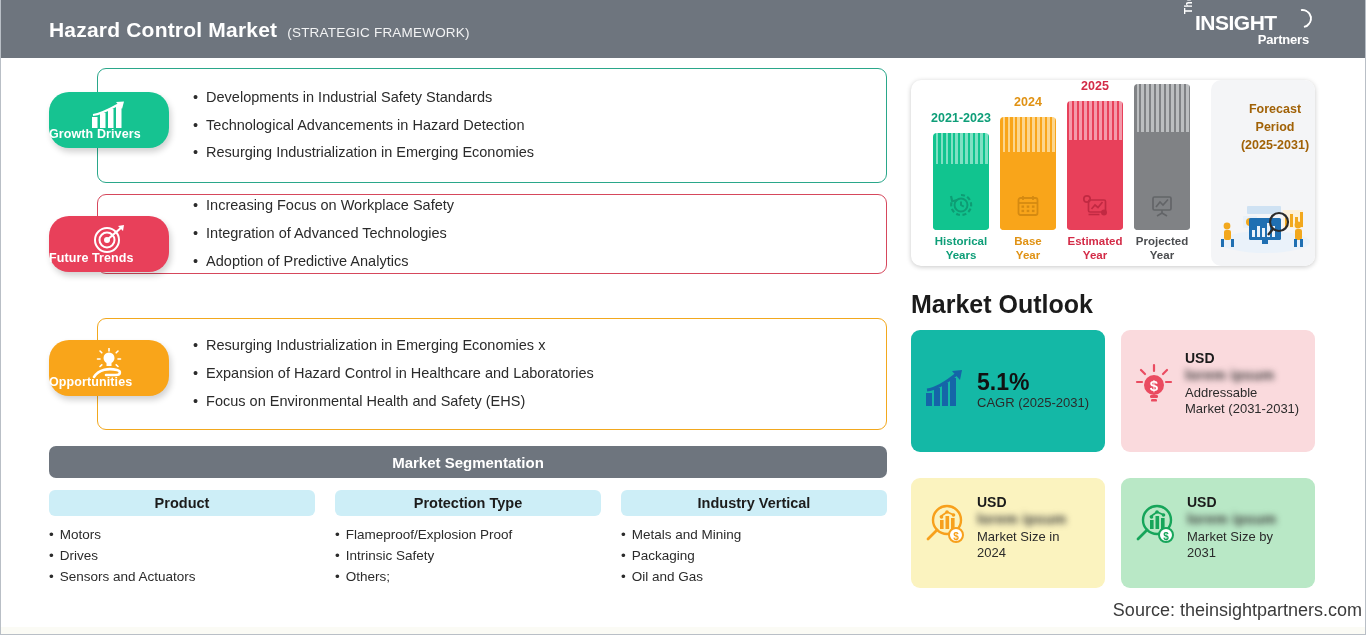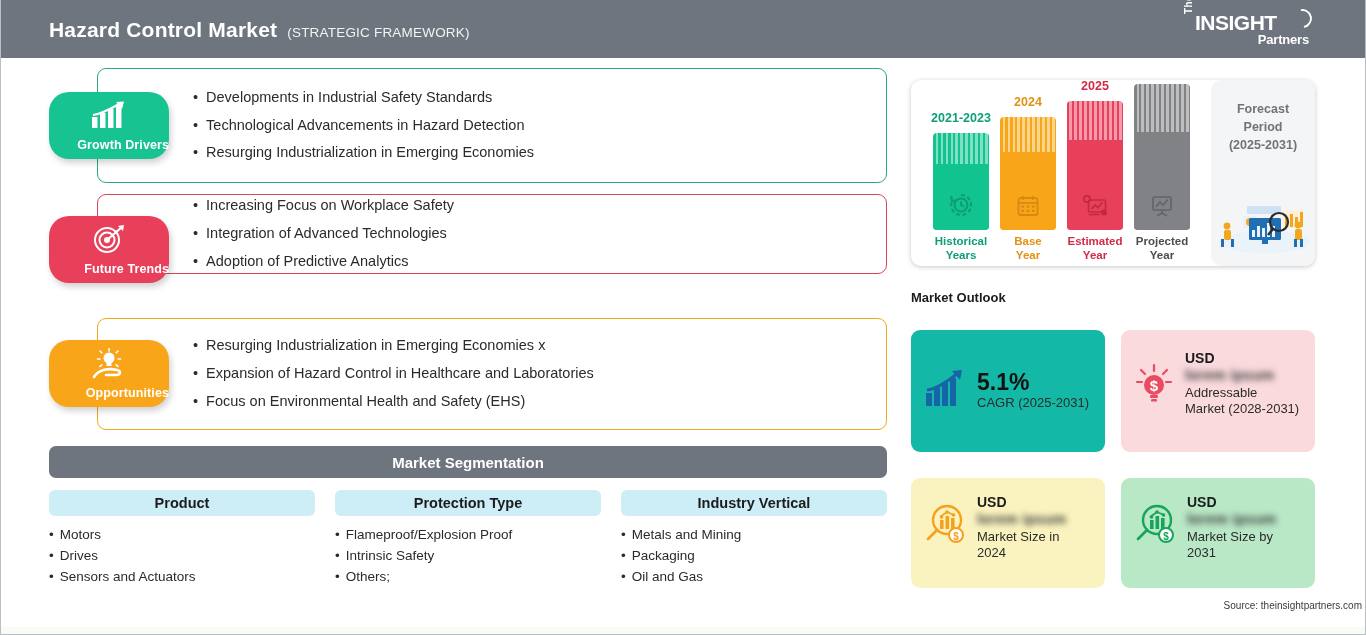--- a/index.html
+++ b/index.html
@@ -87,25 +87,25 @@
   }
   .bullet {
     font-size: 14.5px; color: #2b2b2b; line-height: 1.1;
     white-space: nowrap;
   }
   .bullet::before { content: "\2022"; margin-right: 8px; color: #2b2b2b; }
 
   
   .badge {
     position: absolute;
-    width: 120px; height: 67px;
+    width: 120px; height: 56px;
     border-radius: 20px;
     color: #fff;
     display: flex; flex-direction: column;
-    align-items: flex-end; justify-content: flex-end;
+    align-items: flex-start; justify-content: flex-end;
     padding-bottom: 7px;
     box-shadow: 2px 4px 6px rgba(0,0,0,.18);
   }
   .badge-label {
     font-size: 12.5px; font-weight: bold; letter-spacing: .1px;
     white-space: nowrap;
   }
   .badge-icon { position: absolute; top: 8px; left: 50%; transform: translateX(-50%); }
   .b-green  { background: #16c391; }
   .b-red    { background: #e8405a; }
@@ -160,45 +160,45 @@
     position: absolute; left: 50%; transform: translateX(-50%);
     bottom: -33px; text-align: center;
     font-size: 11.5px; font-weight: bold; line-height: 1.2; white-space: nowrap;
   }
   #forecast-panel {
     position: absolute; right: 0; top: 0;
     width: 104px; height: 186px;
     background: #f4f5f7; border-radius: 10px;
   }
   #forecast-text {
-    position: absolute; left: 0; top: 20px; width: 100%;
+    position: absolute; left: 12px; top: 20px; width: 100%;
     text-align: center; font-size: 12.5px; font-weight: bold;
-    color: #737373; line-height: 1.45;
+    color: #a16207; line-height: 1.45;
   }
 
   
   #outlook-title {
     position: absolute; left: 5px; top: 232px;
-    font-size: 13px; font-weight: bold; color: #1b1b1b;
+    font-size: 25px; font-weight: bold; color: #1b1b1b;
   }
   .ocard {
     position: absolute; border-radius: 9px;
     display: flex; align-items: center; padding: 10px 12px; gap: 10px;
   }
   .ocard-texts { display: flex; flex-direction: column; gap: 1px; }
   .ocard-usd { font-size: 14px; font-weight: bold; color: #1b1b1b; }
   .ocard-blur {
     font-size: 14.5px; font-weight: bold; color: #3a3a3a;
     filter: blur(3.4px); letter-spacing: .3px; height: 17px;
   }
   .ocard-sub { font-size: 13px; color: #2b2b2b; line-height: 1.25; }
   .ocard-big { font-size: 23px; font-weight: bold; color: #111; line-height: 1; }
   #source {
     position: absolute; right: 5px; top: 542px;
-    font-size: 10px; color: #3b3b3b;
+    font-size: 18px; color: #3b3b3b;
   }
   #bottom-strip {
     position: absolute; left: 0; bottom: 0; width: 1366px; height: 7px;
     background: #fbfbf5;
   }
 </style>
 </head>
 <body>
 
 <div id="page">
@@ -493,21 +493,21 @@
           </g>
           <circle cx="21" cy="23" r="10" fill="#ea4b60"></circle>
           <rect x="17" y="33" width="8" height="3" rx="1.2" fill="#ea4b60"></rect>
           <rect x="18" y="37" width="6" height="2.6" rx="1.2" fill="#ea4b60"></rect>
           <text x="21" y="29" font-size="15" font-weight="bold" fill="#fff" text-anchor="middle" font-family="Liberation Sans, sans-serif">$</text>
         </svg>
       </span>
       <div class="ocard-texts">
         <div class="ocard-usd">USD</div>
         <div class="ocard-blur">lorem ipsum</div>
-        <div class="ocard-sub" style="width:115px;">Addressable Market (2028-2031)</div>
+        <div class="ocard-sub" style="width:115px;">Addressable Market (2031-2031)</div>
       </div>
     </div>
 
     <div class="ocard" style="left:5px; top:420px; width:194px; height:110px; background:#fbf3bf; align-items:flex-start; padding-top:16px;">
       <span style="margin-top:8px;">
         <svg width="44" height="44" viewBox="0 0 44 44">
           <circle cx="24" cy="18" r="14" fill="none" stroke="#f7a01c" stroke-width="2.4"></circle>
           <g fill="#f7a01c">
             <rect x="17" y="18" width="3.6" height="9"></rect>
             <rect x="22.5" y="14" width="3.6" height="13"></rect>

